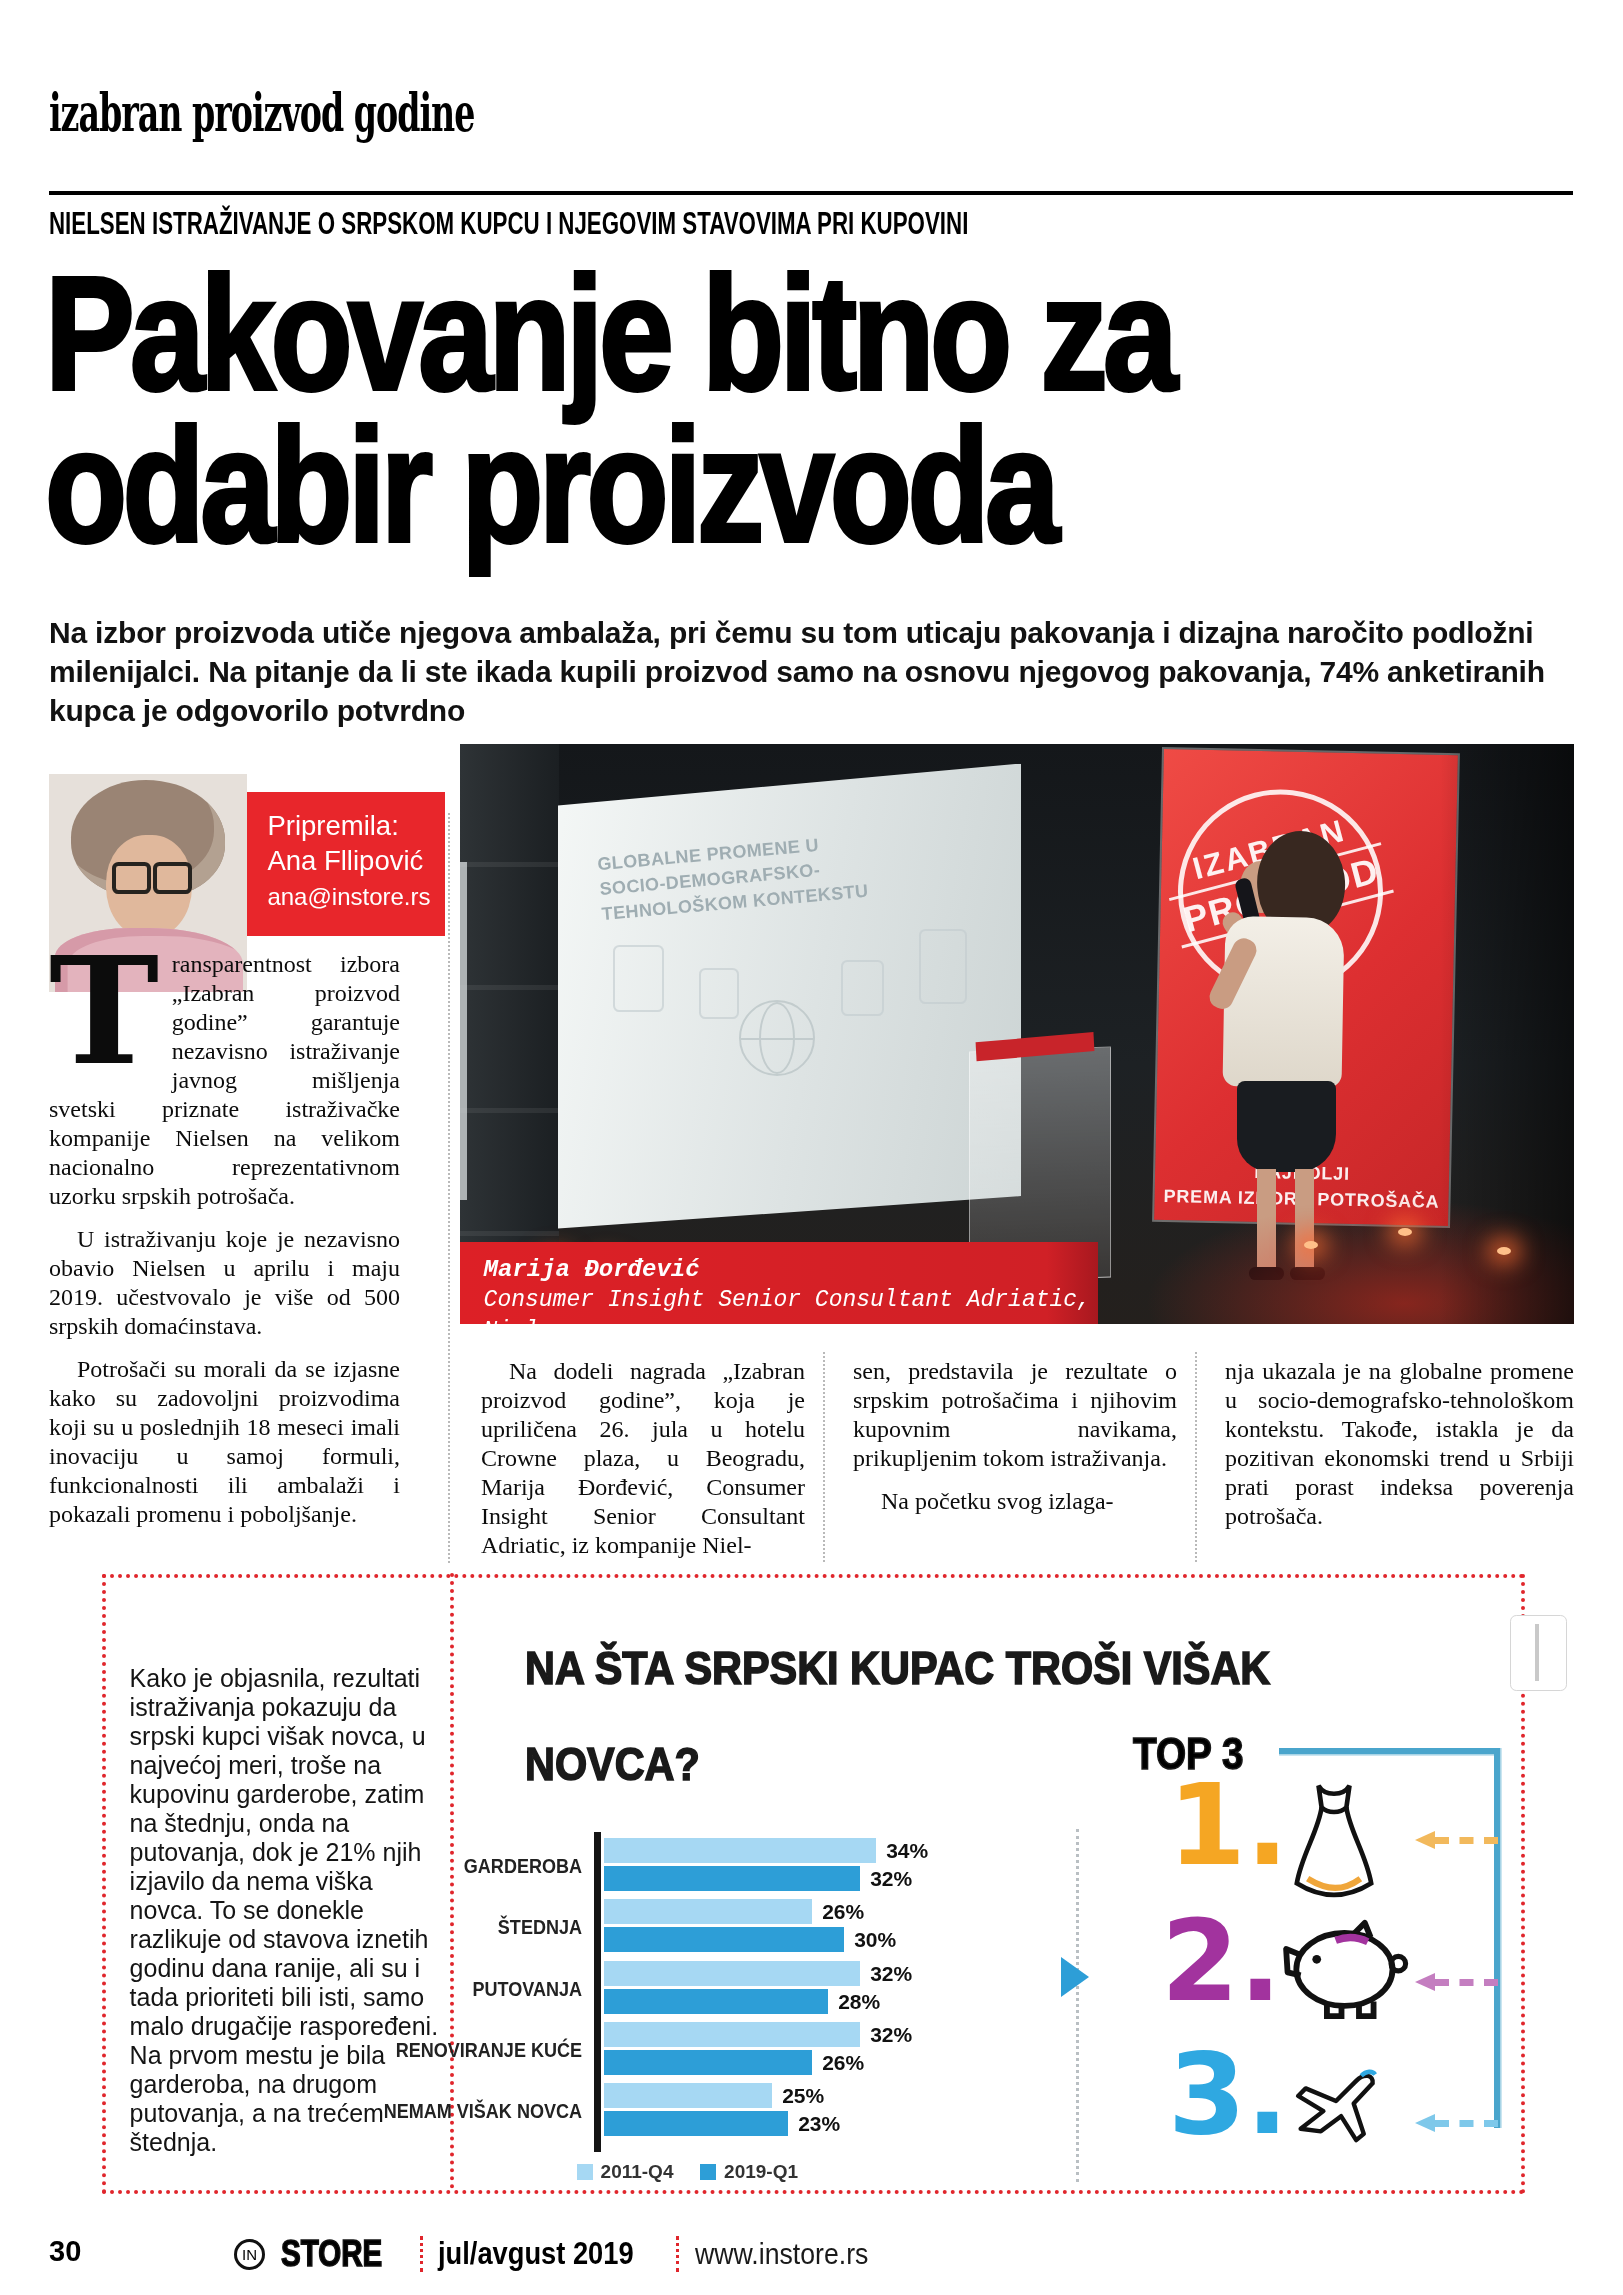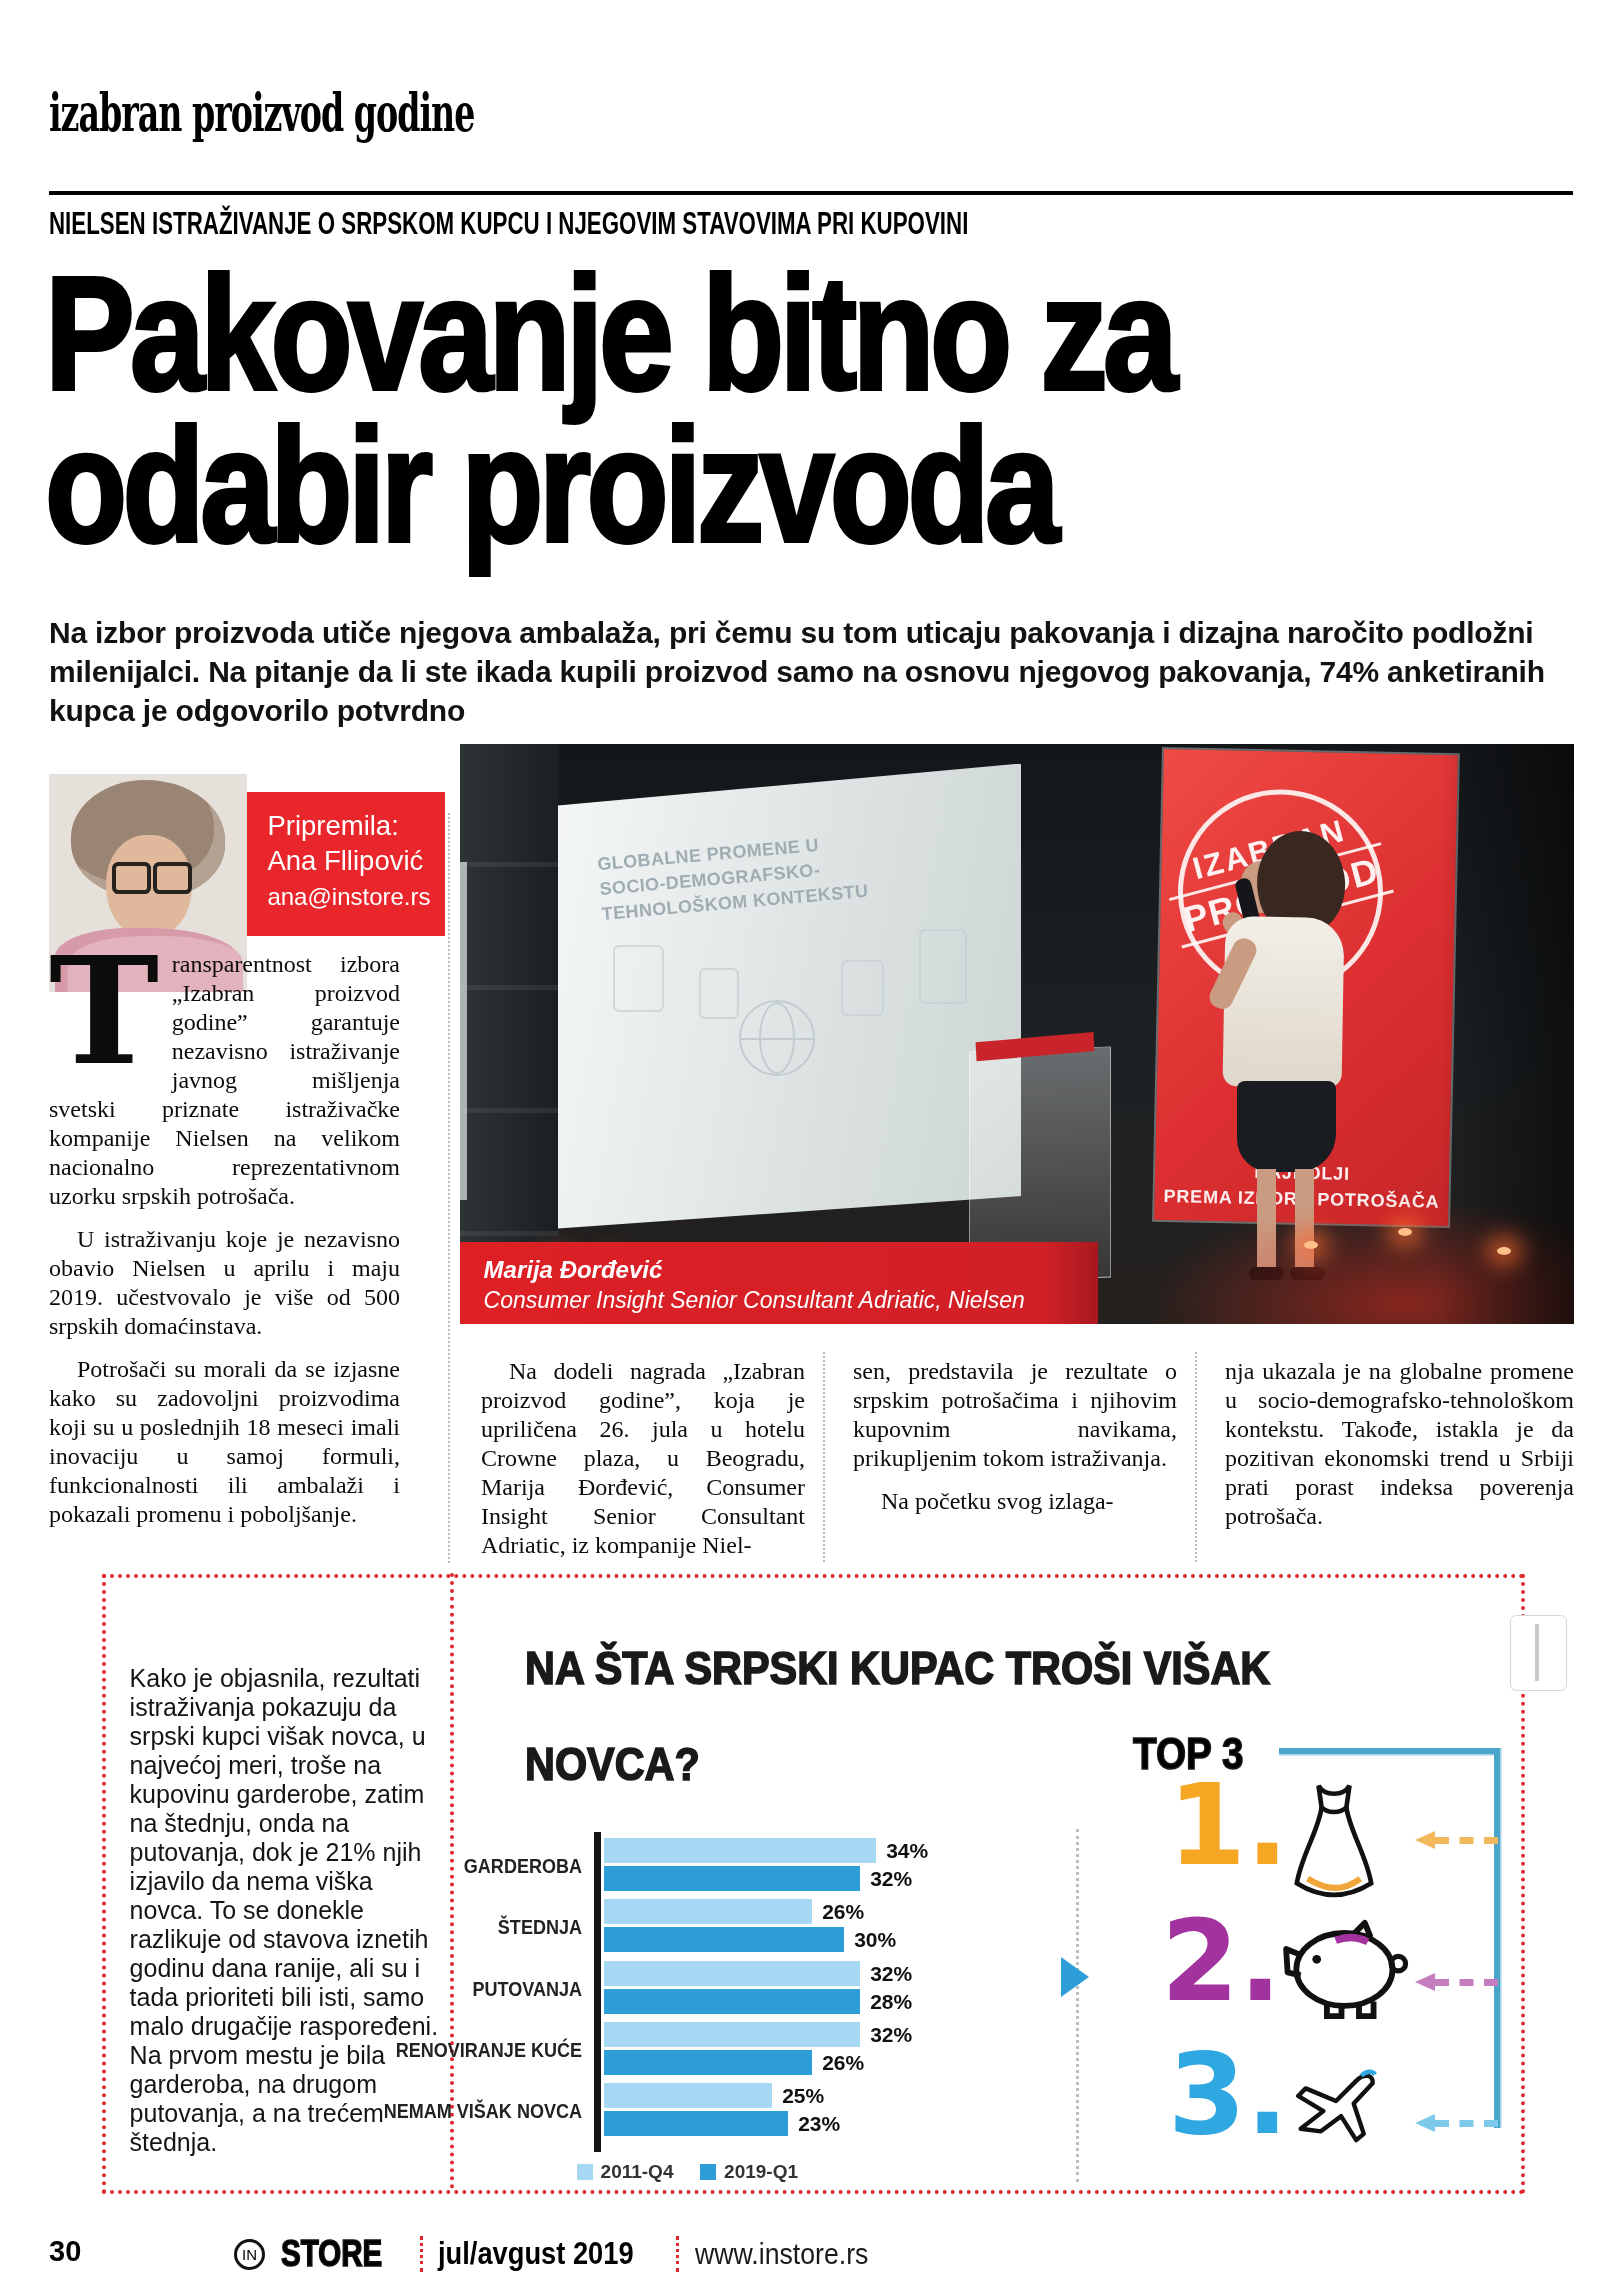--- a/index.html
+++ b/index.html
@@ -77,21 +77,21 @@
   .presenter .leg1{position:absolute;left:63px;top:335px;width:19px;height:104px;background:#c99c82;}
   .presenter .leg2{position:absolute;left:101px;top:335px;width:19px;height:104px;background:#c99c82;}
   .presenter .sh1{position:absolute;left:55px;top:433px;width:35px;height:12.6px;background:#0e0e10;border-radius:6.3px;}
   .presenter .sh2{position:absolute;left:96px;top:433px;width:35px;height:12.6px;background:#0e0e10;border-radius:6.3px;}
   .glow{position:absolute;left:503px;bottom:0;width:613px;height:173px;
      background:radial-gradient(60% 85% at 72% 88%,rgba(216,42,30,.55),transparent 70%);}
   .curtain{position:absolute;right:0;top:0;width:134px;height:100%;background:linear-gradient(90deg,transparent,rgba(0,0,0,.55));}
   .light{position:absolute;width:14px;height:7.9px;background:#ffc089;border-radius:50%;
      box-shadow:0 0 22px 10.2px rgba(255,110,50,.72);}
   .caption{position:absolute;left:0;bottom:0;width:638px;height:82px;background:linear-gradient(90deg,#dd2026 0%,#d02026 92%,#a8181f 100%);
-     color:#fff;font-family:Liberation Sans, sans-serif;font-style:italic;padding:11.8px 0 0 23.6px;box-sizing:border-box;}
+     color:#fff;font-family:Liberation Mono, monospace;font-style:italic;padding:11.8px 0 0 23.6px;box-sizing:border-box;}
   .caption .c1{font-size:24px;font-weight:700;line-height:31px;}
   .caption .c2{font-size:23px;font-weight:400;line-height:31px;}
 
   
   .colrule{position:absolute;border-left:2.4px dotted #b9b9b9;}
   .col{position:absolute;font-size:24px;line-height:29px;text-align:justify;color:#0c0c0c;}
   .col p{margin:0 0 14px 0;}
   .col p.ind{text-indent:28px;}
   .dropcap{float:left;font-family:"DejaVu Serif",serif;font-weight:700;font-size:148px;line-height:116px;
      padding:3.1px 12.6px 0 0;}
@@ -275,21 +275,21 @@
           </div>
           <div class="bar" style="top: 30px; width: 240px; background: rgb(45, 158, 215);">
             <span class="val">30%</span>
           </div>
         </div>
         <div class="bgroup" style="top: 123px;">
           <div class="cat">PUTOVANJA</div>
           <div class="bar" style="top: 1.6px; width: 256px; background: rgb(166, 216, 243);">
             <span class="val">32%</span>
           </div>
-          <div class="bar" style="top: 30px; width: 224px; background: rgb(45, 158, 215); padding-left: 32px;">
+          <div class="bar" style="top: 30px; width: 224px; background: rgb(45, 158, 215);">
             <span class="val">28%</span>
           </div>
         </div>
         <div class="bgroup" style="top: 184px;">
           <div class="cat">RENOVIRANJE KUĆE</div>
           <div class="bar" style="top: 1.6px; width: 256px; background: rgb(166, 216, 243);">
             <span class="val">32%</span>
           </div>
           <div class="bar" style="top: 30px; width: 208px; background: rgb(45, 158, 215);">
             <span class="val">26%</span>

